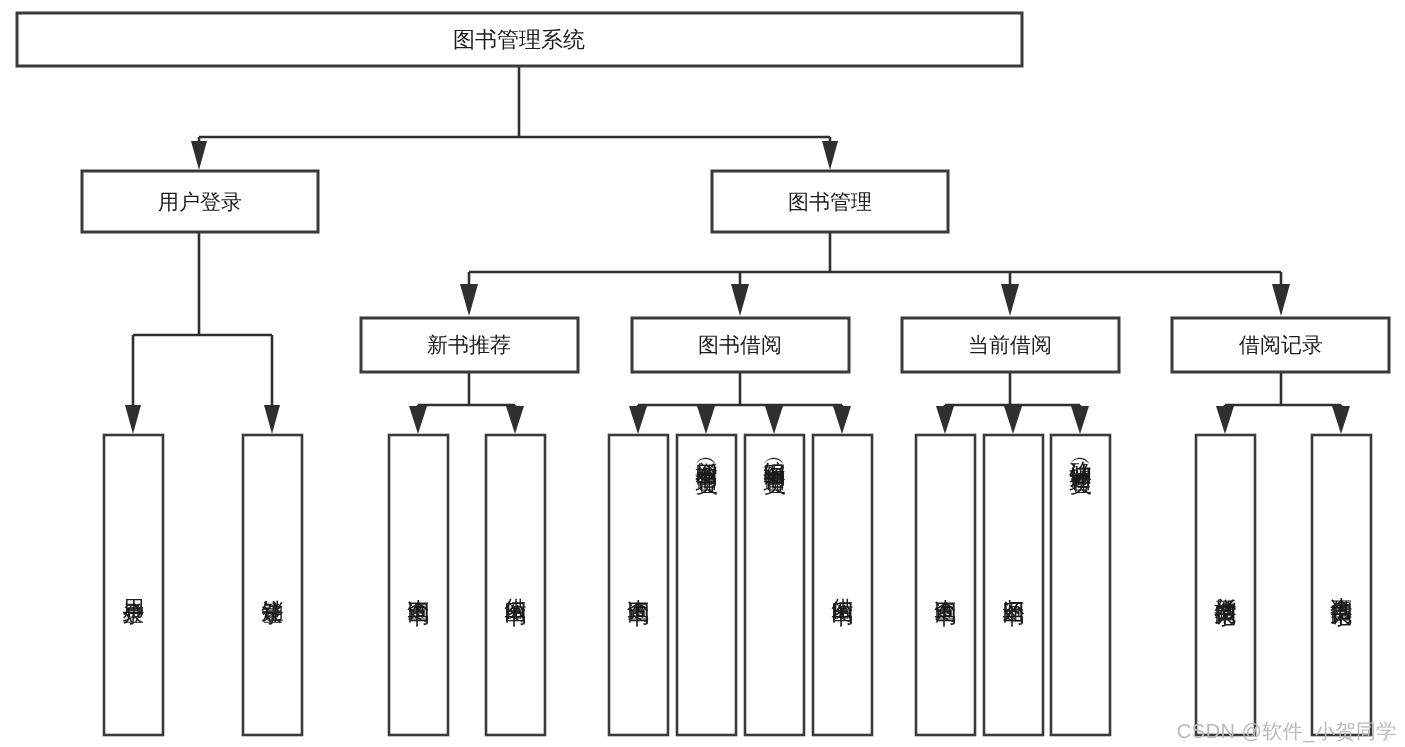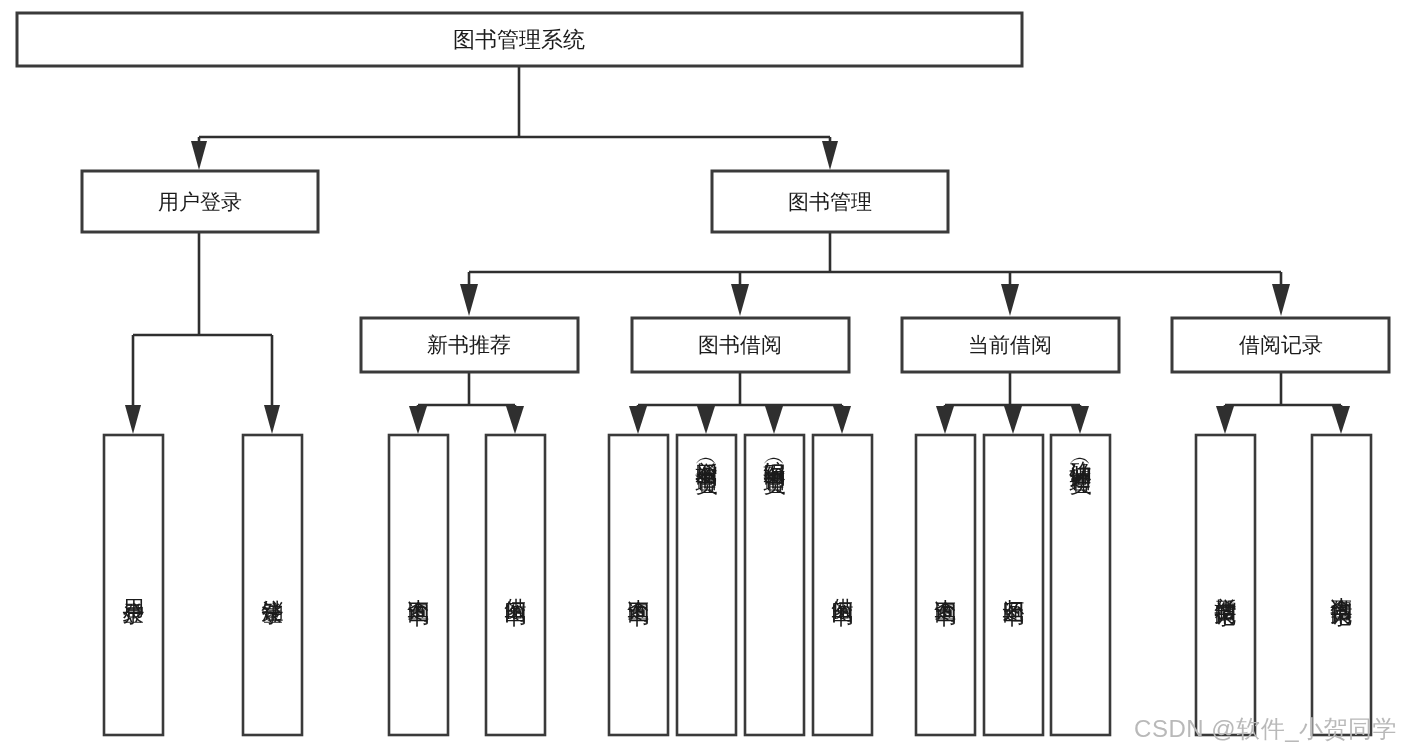--- a/index.html
+++ b/index.html
@@ -76,21 +76,21 @@
     letter-spacing: 2px;
     color: #1b1b1b;
     white-space: nowrap;
     text-align: center;
   }
   .watermark {
     position: absolute;
     right: 8px;
     bottom: 2px;
     font-family: "Liberation Sans", "DejaVu Sans", sans-serif;
-    font-size: 24px;
+    font-size: 20px;
     color: #b9b9b9;
     letter-spacing: 0.5px;
     user-select: none;
     white-space: nowrap;
   }
 </style>
 </head>
 <body>
 
 <div id="diagram-root">

